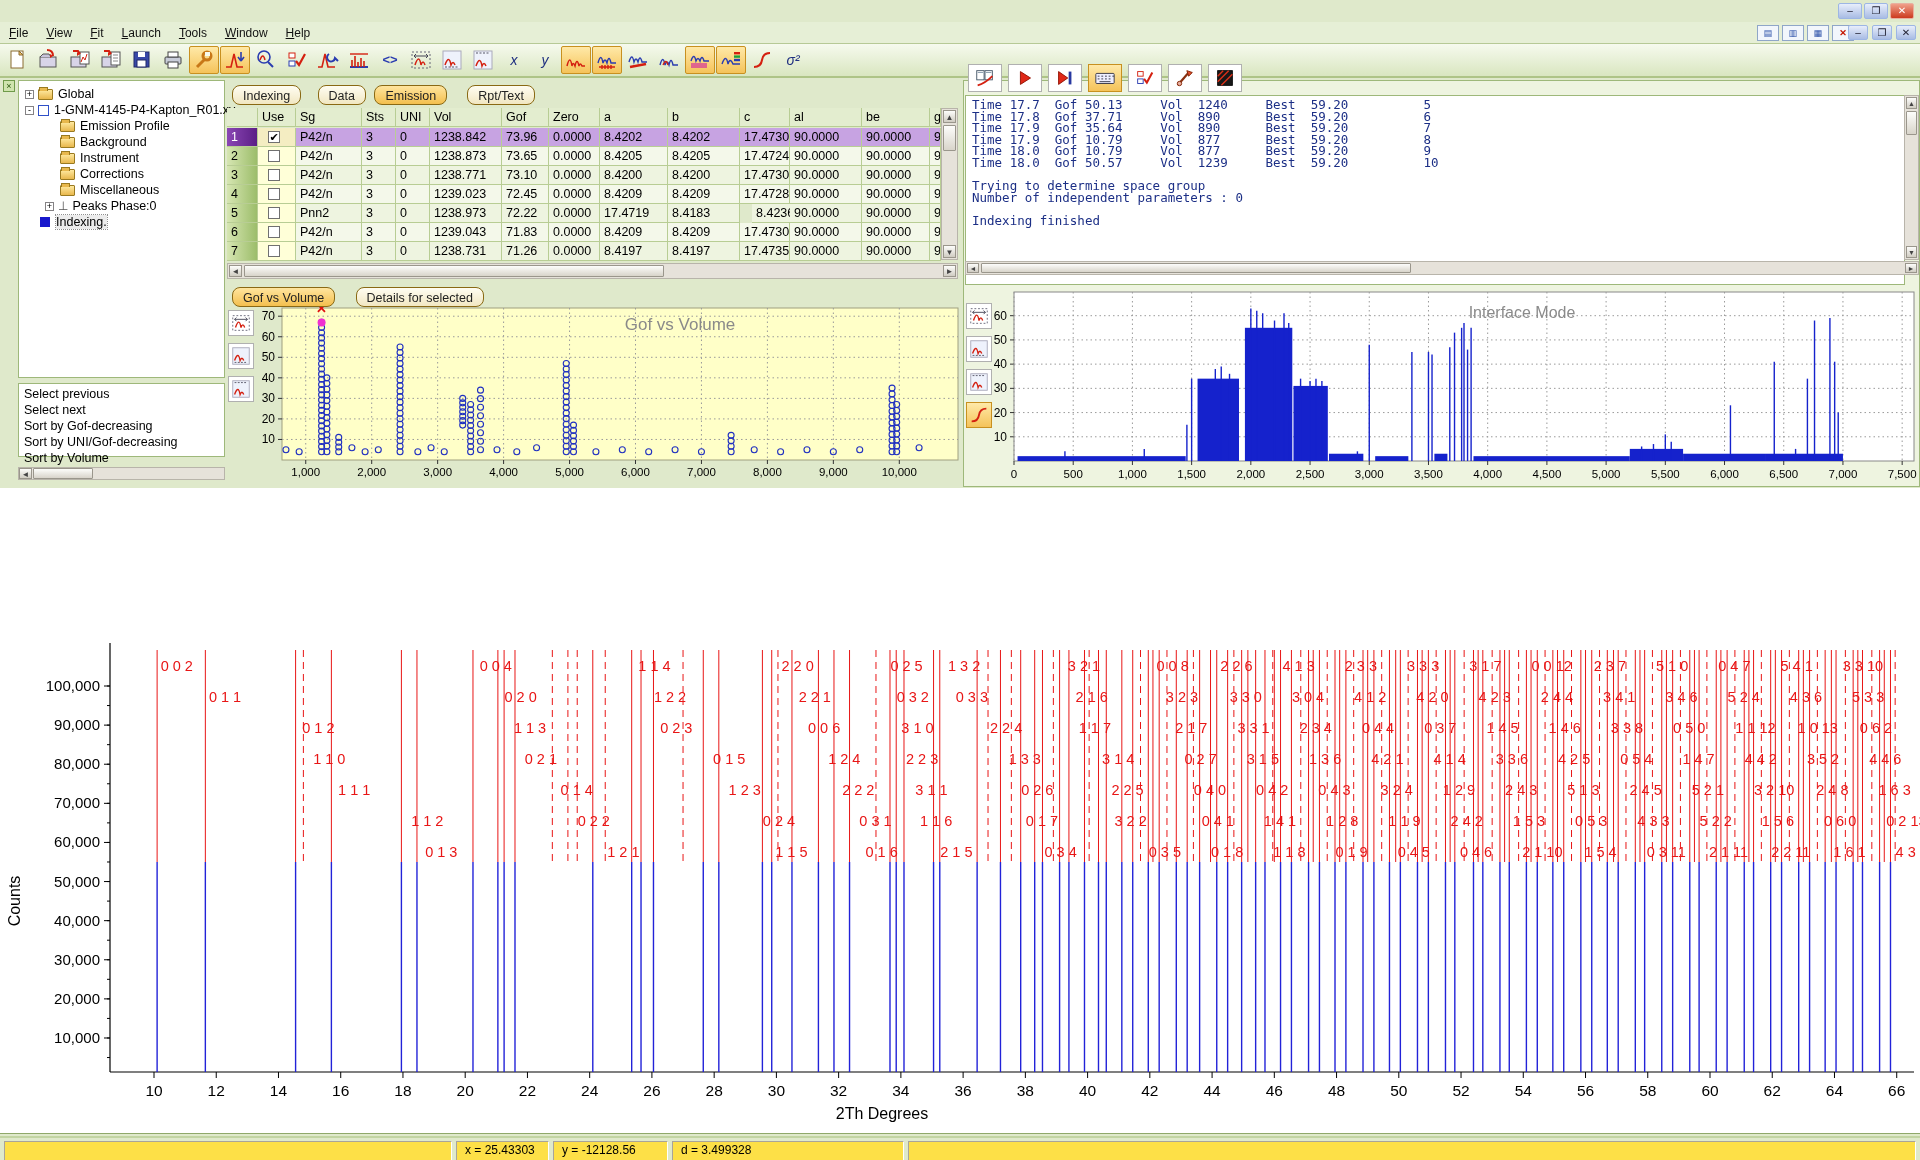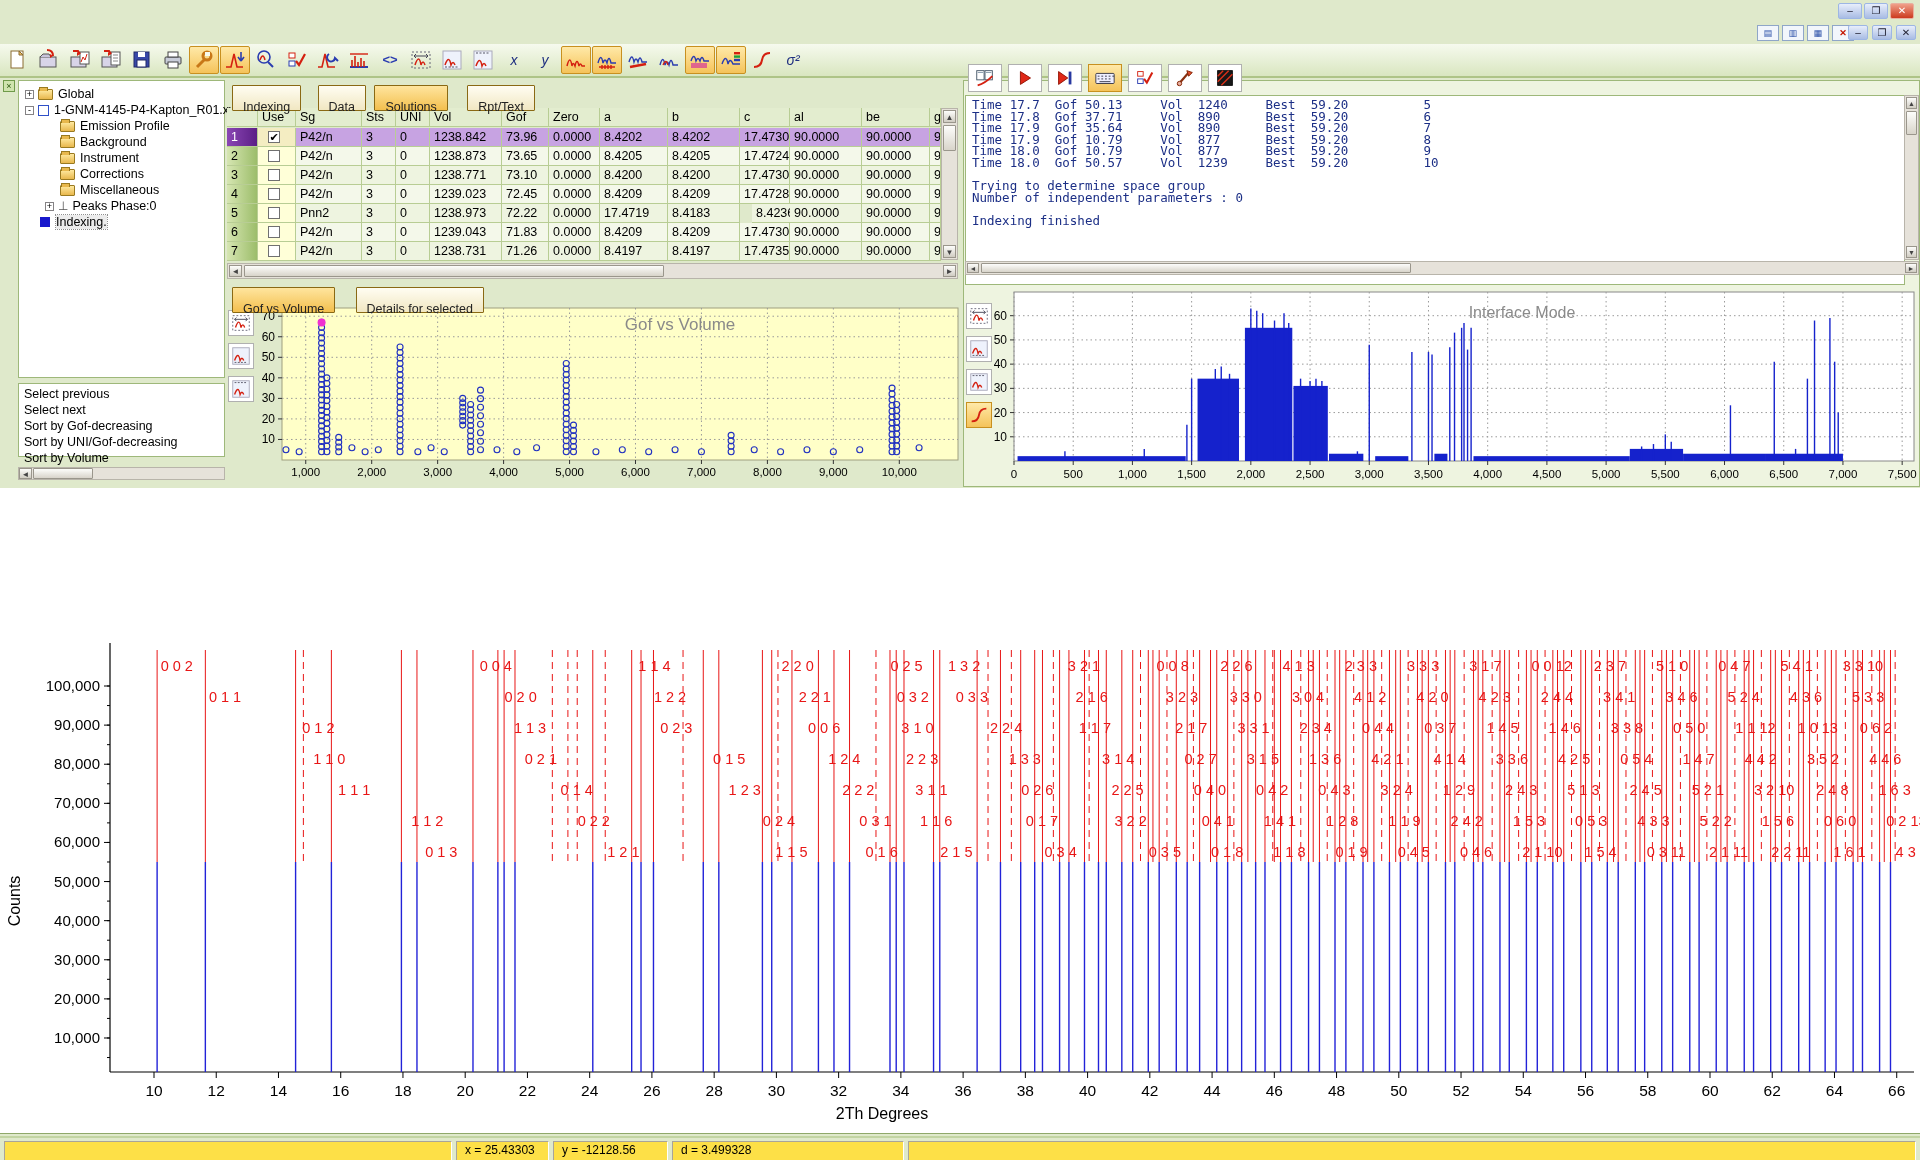--- a/index.html
+++ b/index.html
@@ -47,22 +47,22 @@
   .folder { width:15px; height:11px; background:linear-gradient(180deg,#ffe9a0,#e8b84d); border:1px solid #9a7a20; border-radius:1px; position:relative; margin-right:5px; }
   .folder:before { content:""; position:absolute; left:0; top:-3px; width:7px; height:3px; background:#e8b84d; border:1px solid #9a7a20; border-bottom:none; }
   .cbox { width:11px; height:11px; border:1px solid #3050c8; background:#fff; margin-right:5px; }
   .bluesq { width:10px; height:10px; background:#1818cc; margin-right:6px; }
   .peakglyph { color:#555; font-size:12px; margin-right:4px; font-family:"DejaVu Sans",sans-serif; }
   .seltext { background:#ececec; outline:1px dotted #909090; }
 
   .listrow { position:absolute; left:5px; font-size:12.5px; color:#000; white-space:nowrap; }
 
   
-  .tabbtn { position:absolute; height:20px; border:1px solid #8a6914; border-radius:1px;
-    background:linear-gradient(180deg,#fffdf2,#f1e7c2); font-size:12.5px; color:#222; text-align:center; line-height:18px; padding:12px 10px; }
+  .tabbtn { position:absolute; height:20px; border:1px solid #8a6914; border-radius:8px;
+    background:linear-gradient(180deg,#fffdf2,#f1e7c2); font-size:12.5px; color:#222; text-align:center; line-height:18px; padding:1px 10px; }
   .tabbtn.active { background:linear-gradient(180deg,#ffe59e,#f3bf4e); }
 
   
   #soltable { left:227px; top:108px; }
   .tcell { position:absolute; height:19px; border-right:1px solid #bld29a; border-right:1px solid #b8cd94; border-bottom:1px solid #b8cd94;
     font-size:12.5px; padding:2px 0 0 4px; overflow:hidden; white-space:nowrap; color:#000; }
   .thead { background:#e3edcf; }
   .rownum { background:linear-gradient(90deg,#d6e6b2,#9cbd6a); }
   .rownum.sel { background:linear-gradient(90deg,#8a46b4,#5c1f86); color:#fff; }
   .rowsel { background:#c7a3e2; }
@@ -92,20 +92,29 @@
 <body>
 
 <div id="app">
 
   <div id="titlebtns" class="abs">
       <div class="winbtn">–</div>
       <div class="winbtn">❐</div>
       <div class="winbtn close">✕</div>
     </div>
 
+  <div id="menubar" class="abs">
+      <div class="menuitem"><u>F</u>ile</div>
+      <div class="menuitem"><u>V</u>iew</div>
+      <div class="menuitem"><u>F</u>it</div>
+      <div class="menuitem"><u>L</u>aunch</div>
+      <div class="menuitem"><u>T</u>ools</div>
+      <div class="menuitem"><u>W</u>indow</div>
+      <div class="menuitem"><u>H</u>elp</div>
+    </div>
   <div id="mdiicons" class="abs">
       <div class="mdico">▤</div>
       <div class="mdico">▥</div>
       <div class="mdico">▦</div>
       <div class="mdico red">✕</div>
     </div>
   <div id="mdiwinbtns" class="abs">
       <div class="winbtn" style="height: 15px; width: 20px;">–</div>
       <div class="winbtn" style="height: 15px; width: 20px;">❐</div>
       <div class="winbtn" style="height: 15px; width: 20px;">✕</div>
@@ -1453,17 +1462,17 @@
   <div class="abs" style="left:0;top:1133px;width:1920px;height:27px;background:#dfe9cb;border-top:1px solid #8fa86a;">
     <div class="abs" style="left:0;top:2px;width:1920px;height:2px;background:#c2d4a2;"></div>
   </div>
   <div class="statcell" style="left:4px;width:448px;"></div>
   <div class="statcell" style="left:456px;width:93px;">x = 25.43303</div>
   <div class="statcell" style="left:553px;width:115px;">y = -12128.56</div>
   <div class="statcell" style="left:672px;width:232px;">d = 3.499328</div>
   <div class="statcell" style="left:908px;width:1008px;"></div>
 <div class="tabbtn" style="left: 232px; top: 85px;">Indexing</div>
     <div class="tabbtn" style="left: 317.6px; top: 85px;">Data</div>
-    <div class="tabbtn active" style="left: 374.4px; top: 85px;">Solutions</div>
+    <div class="tabbtn active" style="left: 374.4px; top: 85px;">Emission</div>
     <div class="tabbtn" style="left: 467.2px; top: 85px;">Rpt/Text</div>
     <div class="tabbtn active" style="left: 232px; top: 287px;">Gof vs Volume</div>
     <div class="tabbtn" style="left: 355.6px; top: 287px;">Details for selected</div>
   </div>
 
 </body></html>

